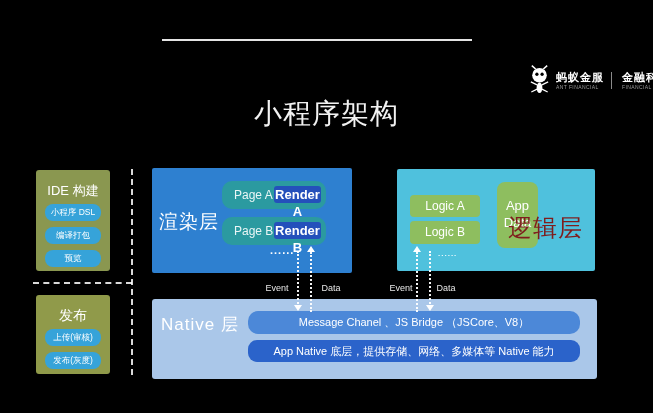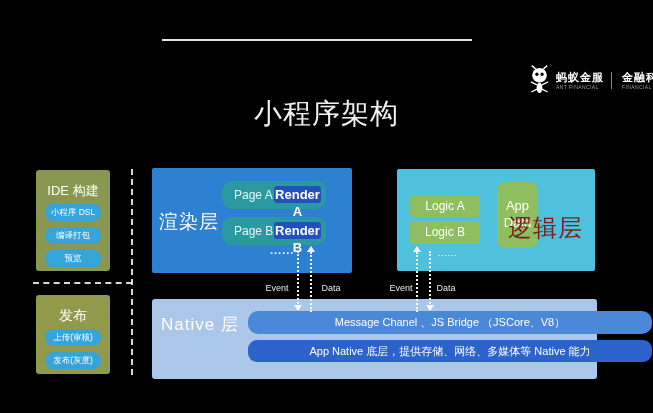--- a/index.html
+++ b/index.html
@@ -58,21 +58,21 @@
                   border-radius:8px; color:#fff; font-size:13px; text-align:center;
                   display:flex; align-items:center; justify-content:center; line-height:1.3; padding:0 6px; }
   .logic-label { position:absolute; right:12px; top:43px; color:#7f1d1d; font-size:24px; letter-spacing:1px; }
   .dots-small { position:absolute; left:41px; top:80px; color:rgba(255,255,255,.9); font-size:8px;
                 font-weight:bold; letter-spacing:1px; }
 
   
   .native-layer { position:absolute; left:152px; top:299px; width:445px; height:80px;
                   background:#aac7e9; border-radius:3px; }
   .native-label { position:absolute; left:9px; top:14px; color:#fff; font-size:17px; letter-spacing:1px; }
-  .native-bar { position:absolute; left:96px; width:404px; color:#fff; font-size:11px;
+  .native-bar { position:absolute; left:96px; width:332px; color:#fff; font-size:11px;
                 text-align:center; border-radius:10px; }
   #bar-message { top:12px; height:23px; line-height:23px; background:#4c88d8; }
   #bar-appnative { top:41px; height:22px; line-height:22px; background:#2b63ca;border-radius:9px; }
 
   
   .vline { position:absolute; width:0; border-left:2px dotted rgba(255,255,255,.95); }
   #line-event-left { left:297px; top:251px; height:56px; }
   #line-data-left  { left:310px; top:252px; height:60px; }
   #line-event-right{ left:416px; top:252px; height:60px; }
   #line-data-right { left:429px; top:251px; height:56px; }

